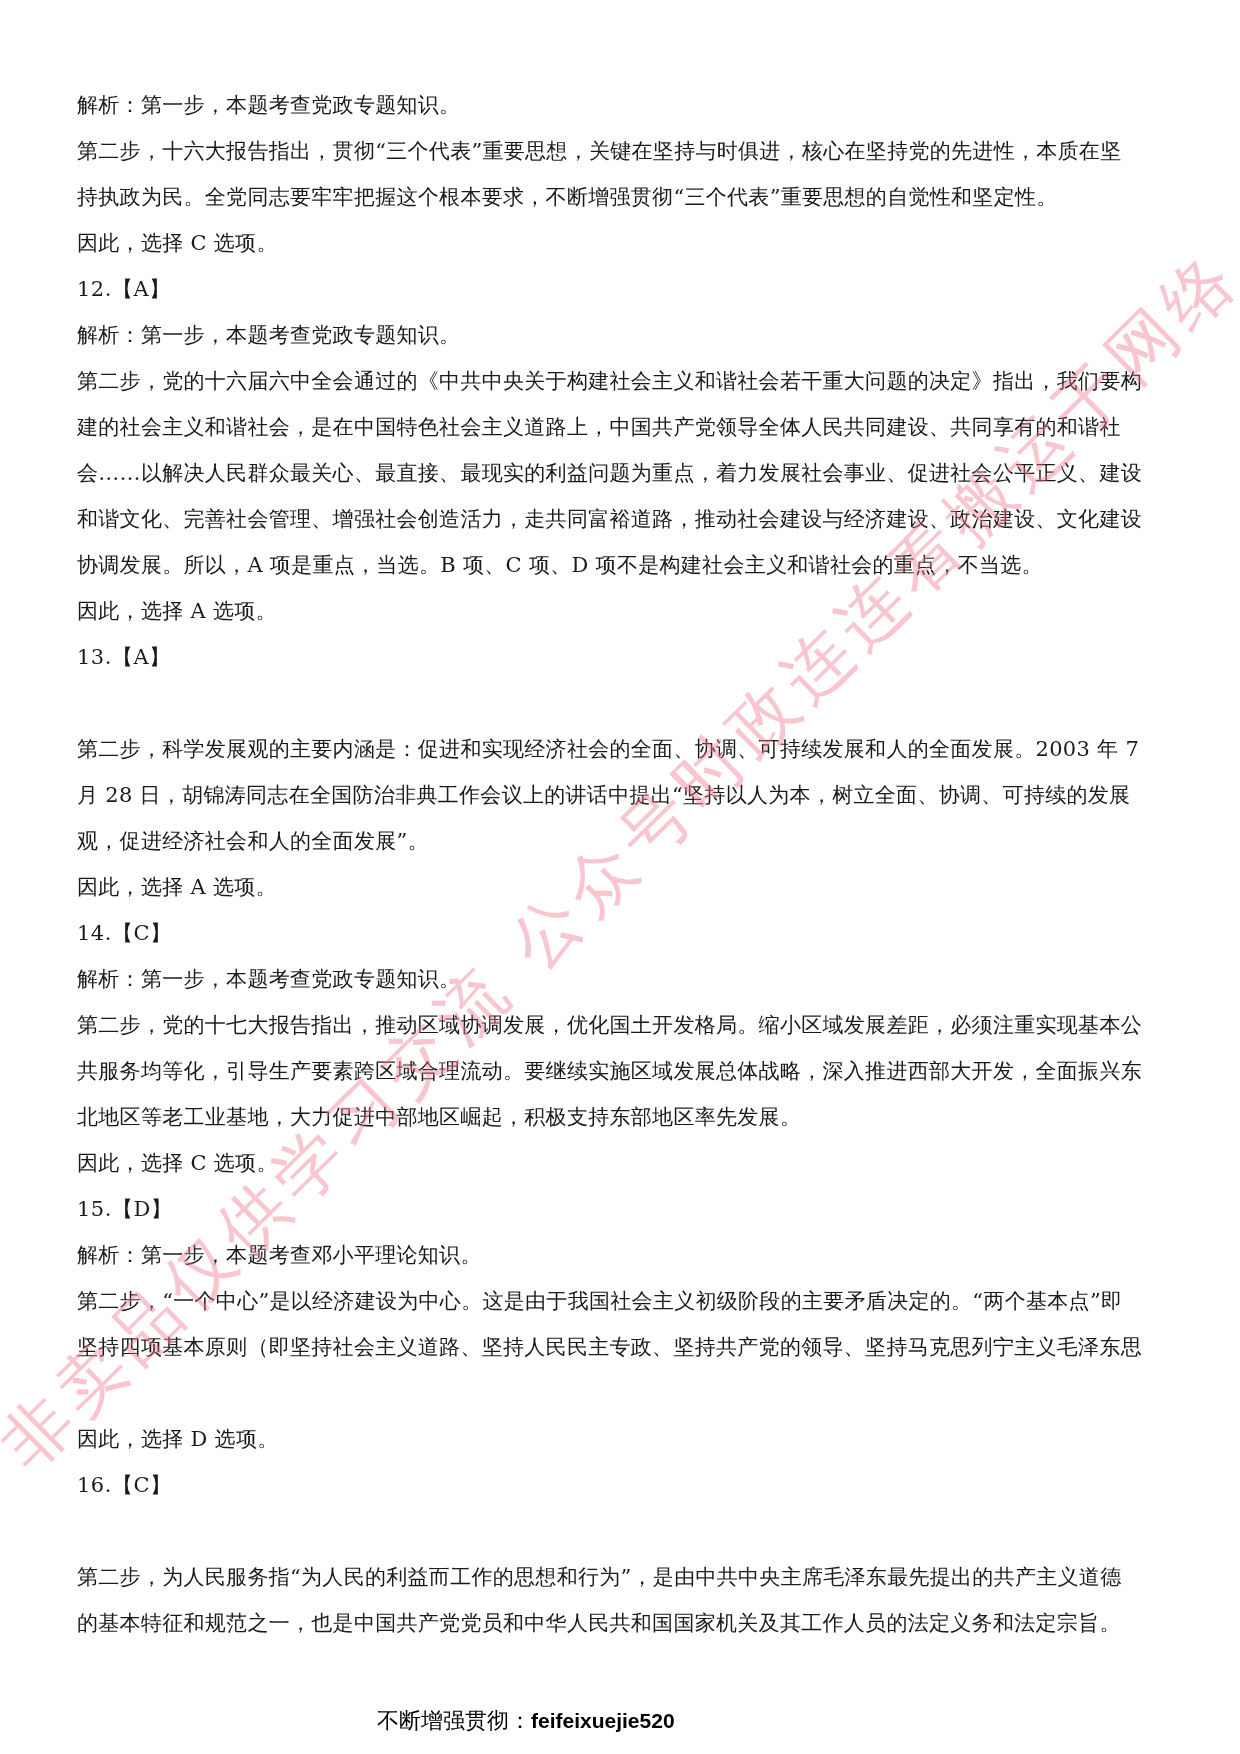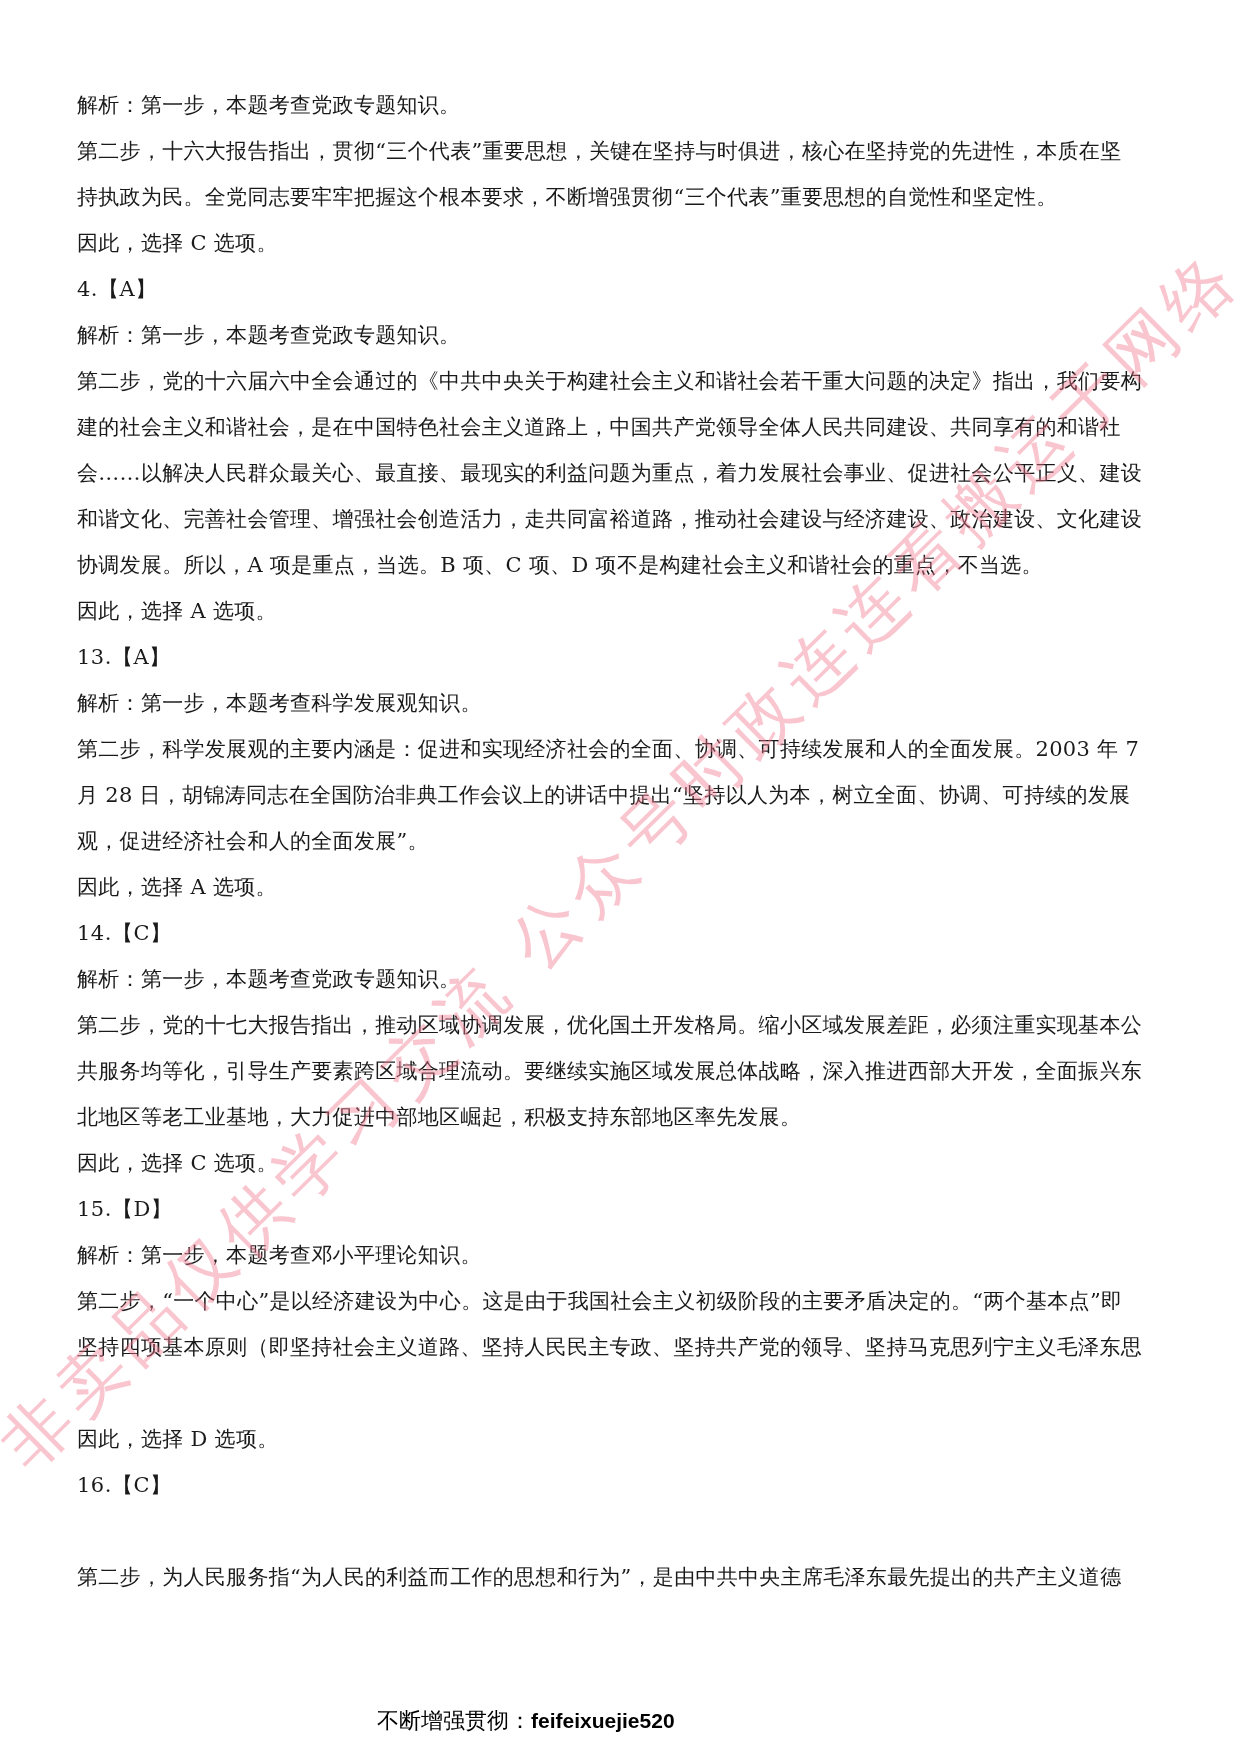--- a/index.html
+++ b/index.html
@@ -35,50 +35,50 @@
 </head>
 <body>
 
 <div class="page">
 
   <div class="line" style="top:91px">解析：第一步，本题考查党政专题知识。</div>
   <div class="line" style="top:137px">第二步，十六大报告指出，贯彻“三个代表”重要思想，关键在坚持与时俱进，核心在坚持党的先进性，本质在坚</div>
   <div class="line" style="top:183px">持执政为民。全党同志要牢牢把握这个根本要求，不断增强贯彻“三个代表”重要思想的自觉性和坚定性。</div>
   <div class="line" style="top:229px">因此，选择 C 选项。</div>
 
-  <div class="line qnum" style="top:275px">4.【A】</div>
+  <div class="line qnum" style="top:275px">12.【A】</div>
   <div class="line" style="top:321px">解析：第一步，本题考查党政专题知识。</div>
   <div class="line" style="top:367px">第二步，党的十六届六中全会通过的《中共中央关于构建社会主义和谐社会若干重大问题的决定》指出，我们要构</div>
   <div class="line" style="top:413px">建的社会主义和谐社会，是在中国特色社会主义道路上，中国共产党领导全体人民共同建设、共同享有的和谐社</div>
   <div class="line" style="top:459px">会……以解决人民群众最关心、最直接、最现实的利益问题为重点，着力发展社会事业、促进社会公平正义、建设</div>
   <div class="line" style="top:505px">和谐文化、完善社会管理、增强社会创造活力，走共同富裕道路，推动社会建设与经济建设、政治建设、文化建设</div>
   <div class="line" style="top:551px">协调发展。所以，A 项是重点，当选。B 项、C 项、D 项不是构建社会主义和谐社会的重点，不当选。</div>
   <div class="line" style="top:597px">因此，选择 A 选项。</div>
 
   <div class="line qnum" style="top:643px">13.【A】</div>
-  <div class="line" style="top:689px">解析：第一步，本题考查科学发展观知识。</div>
   <div class="line" style="top:735px">第二步，科学发展观的主要内涵是：促进和实现经济社会的全面、协调、可持续发展和人的全面发展。2003 年 7</div>
   <div class="line" style="top:781px">月 28 日，胡锦涛同志在全国防治非典工作会议上的讲话中提出“坚持以人为本，树立全面、协调、可持续的发展</div>
   <div class="line" style="top:827px">观，促进经济社会和人的全面发展”。</div>
   <div class="line" style="top:873px">因此，选择 A 选项。</div>
 
   <div class="line qnum" style="top:919px">14.【C】</div>
   <div class="line" style="top:965px">解析：第一步，本题考查党政专题知识。</div>
   <div class="line" style="top:1011px">第二步，党的十七大报告指出，推动区域协调发展，优化国土开发格局。缩小区域发展差距，必须注重实现基本公</div>
   <div class="line" style="top:1057px">共服务均等化，引导生产要素跨区域合理流动。要继续实施区域发展总体战略，深入推进西部大开发，全面振兴东</div>
   <div class="line" style="top:1103px">北地区等老工业基地，大力促进中部地区崛起，积极支持东部地区率先发展。</div>
   <div class="line" style="top:1149px">因此，选择 C 选项。</div>
 
   <div class="line qnum" style="top:1195px">15.【D】</div>
   <div class="line" style="top:1241px">解析：第一步，本题考查邓小平理论知识。</div>
   <div class="line" style="top:1287px">第二步，“一个中心”是以经济建设为中心。这是由于我国社会主义初级阶段的主要矛盾决定的。“两个基本点”即</div>
   <div class="line" style="top:1333px">坚持四项基本原则（即坚持社会主义道路、坚持人民民主专政、坚持共产党的领导、坚持马克思列宁主义毛泽东思</div>
   <div class="line" style="top:1425px">因此，选择 D 选项。</div>
 
   <div class="line qnum" style="top:1471px">16.【C】</div>
   <div class="line" style="top:1563px">第二步，为人民服务指“为人民的利益而工作的思想和行为”，是由中共中央主席毛泽东最先提出的共产主义道德</div>
+  <div class="line" style="top:1609px">的基本特征和规范之一，也是中国共产党党员和中华人民共和国国家机关及其工作人员的法定义务和法定宗旨。</div>
 
   <div class="footer">
     <span class="label">不断增强贯彻：</span><span class="contact">feifeixuejie520</span>
   </div>
 
   <div class="watermark">非卖品仅供学习交流  公众号时政连连看搬运于网络</div>
 </div>
 
 </body></html>

